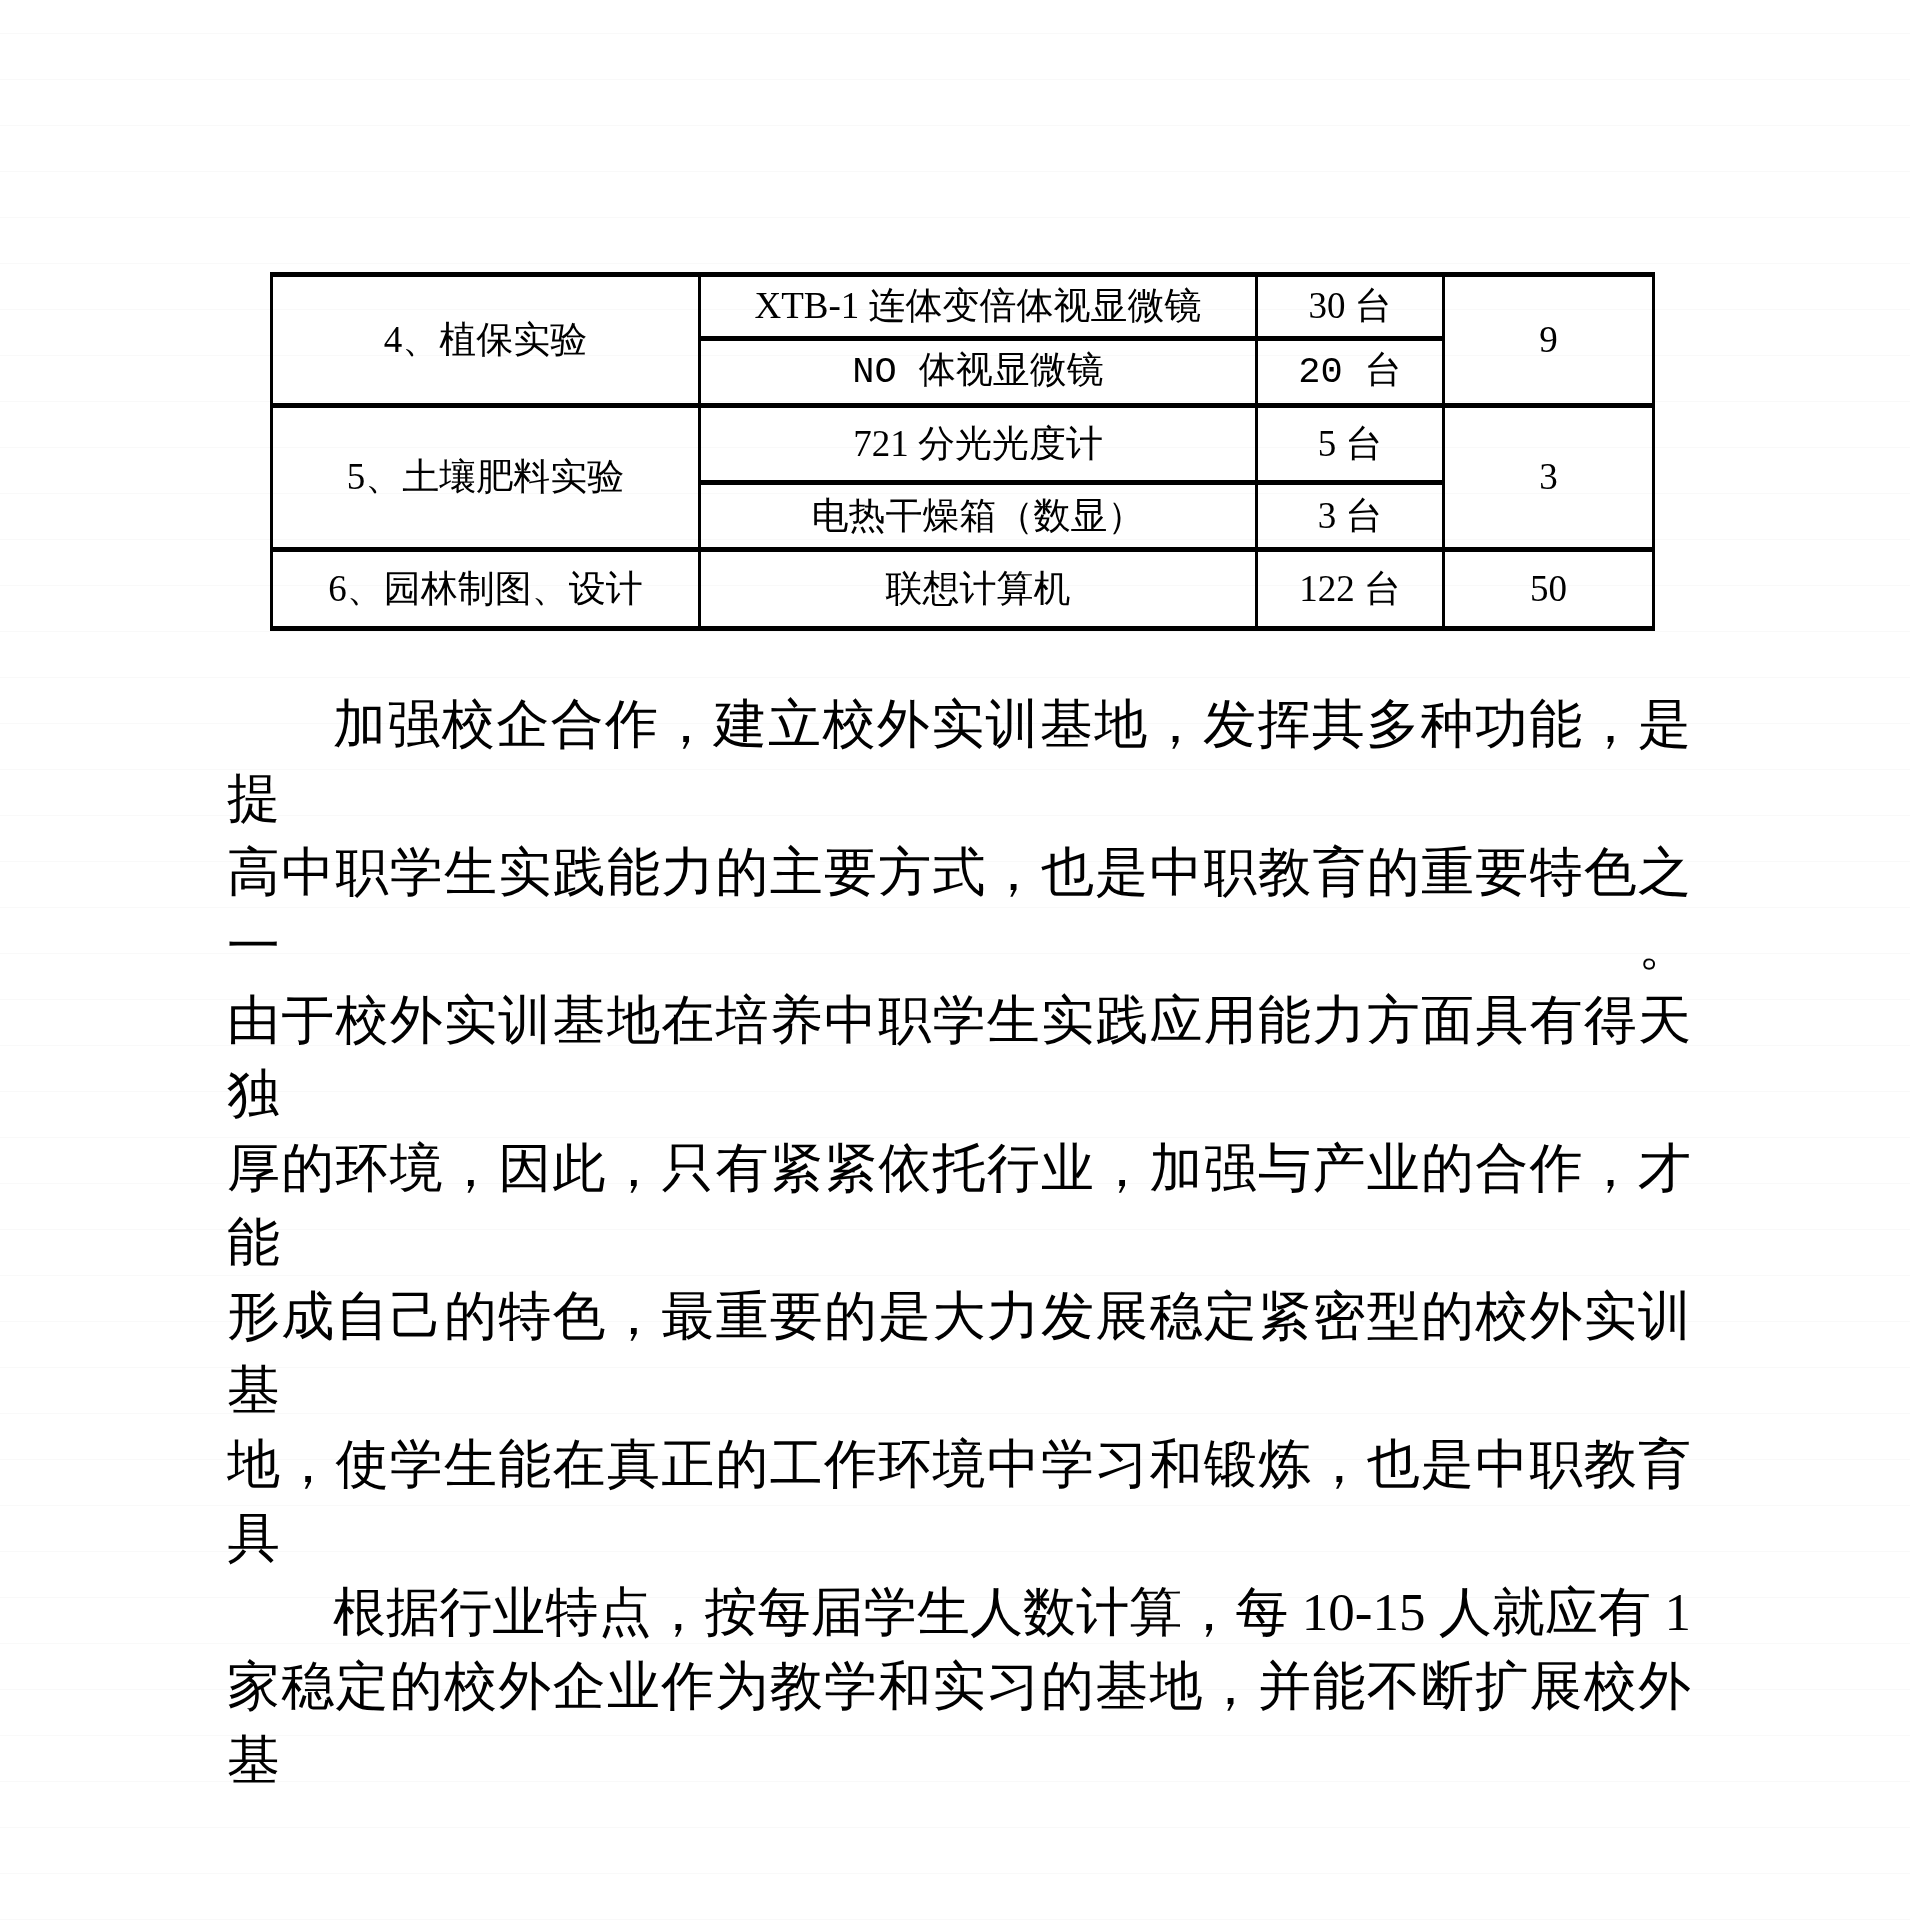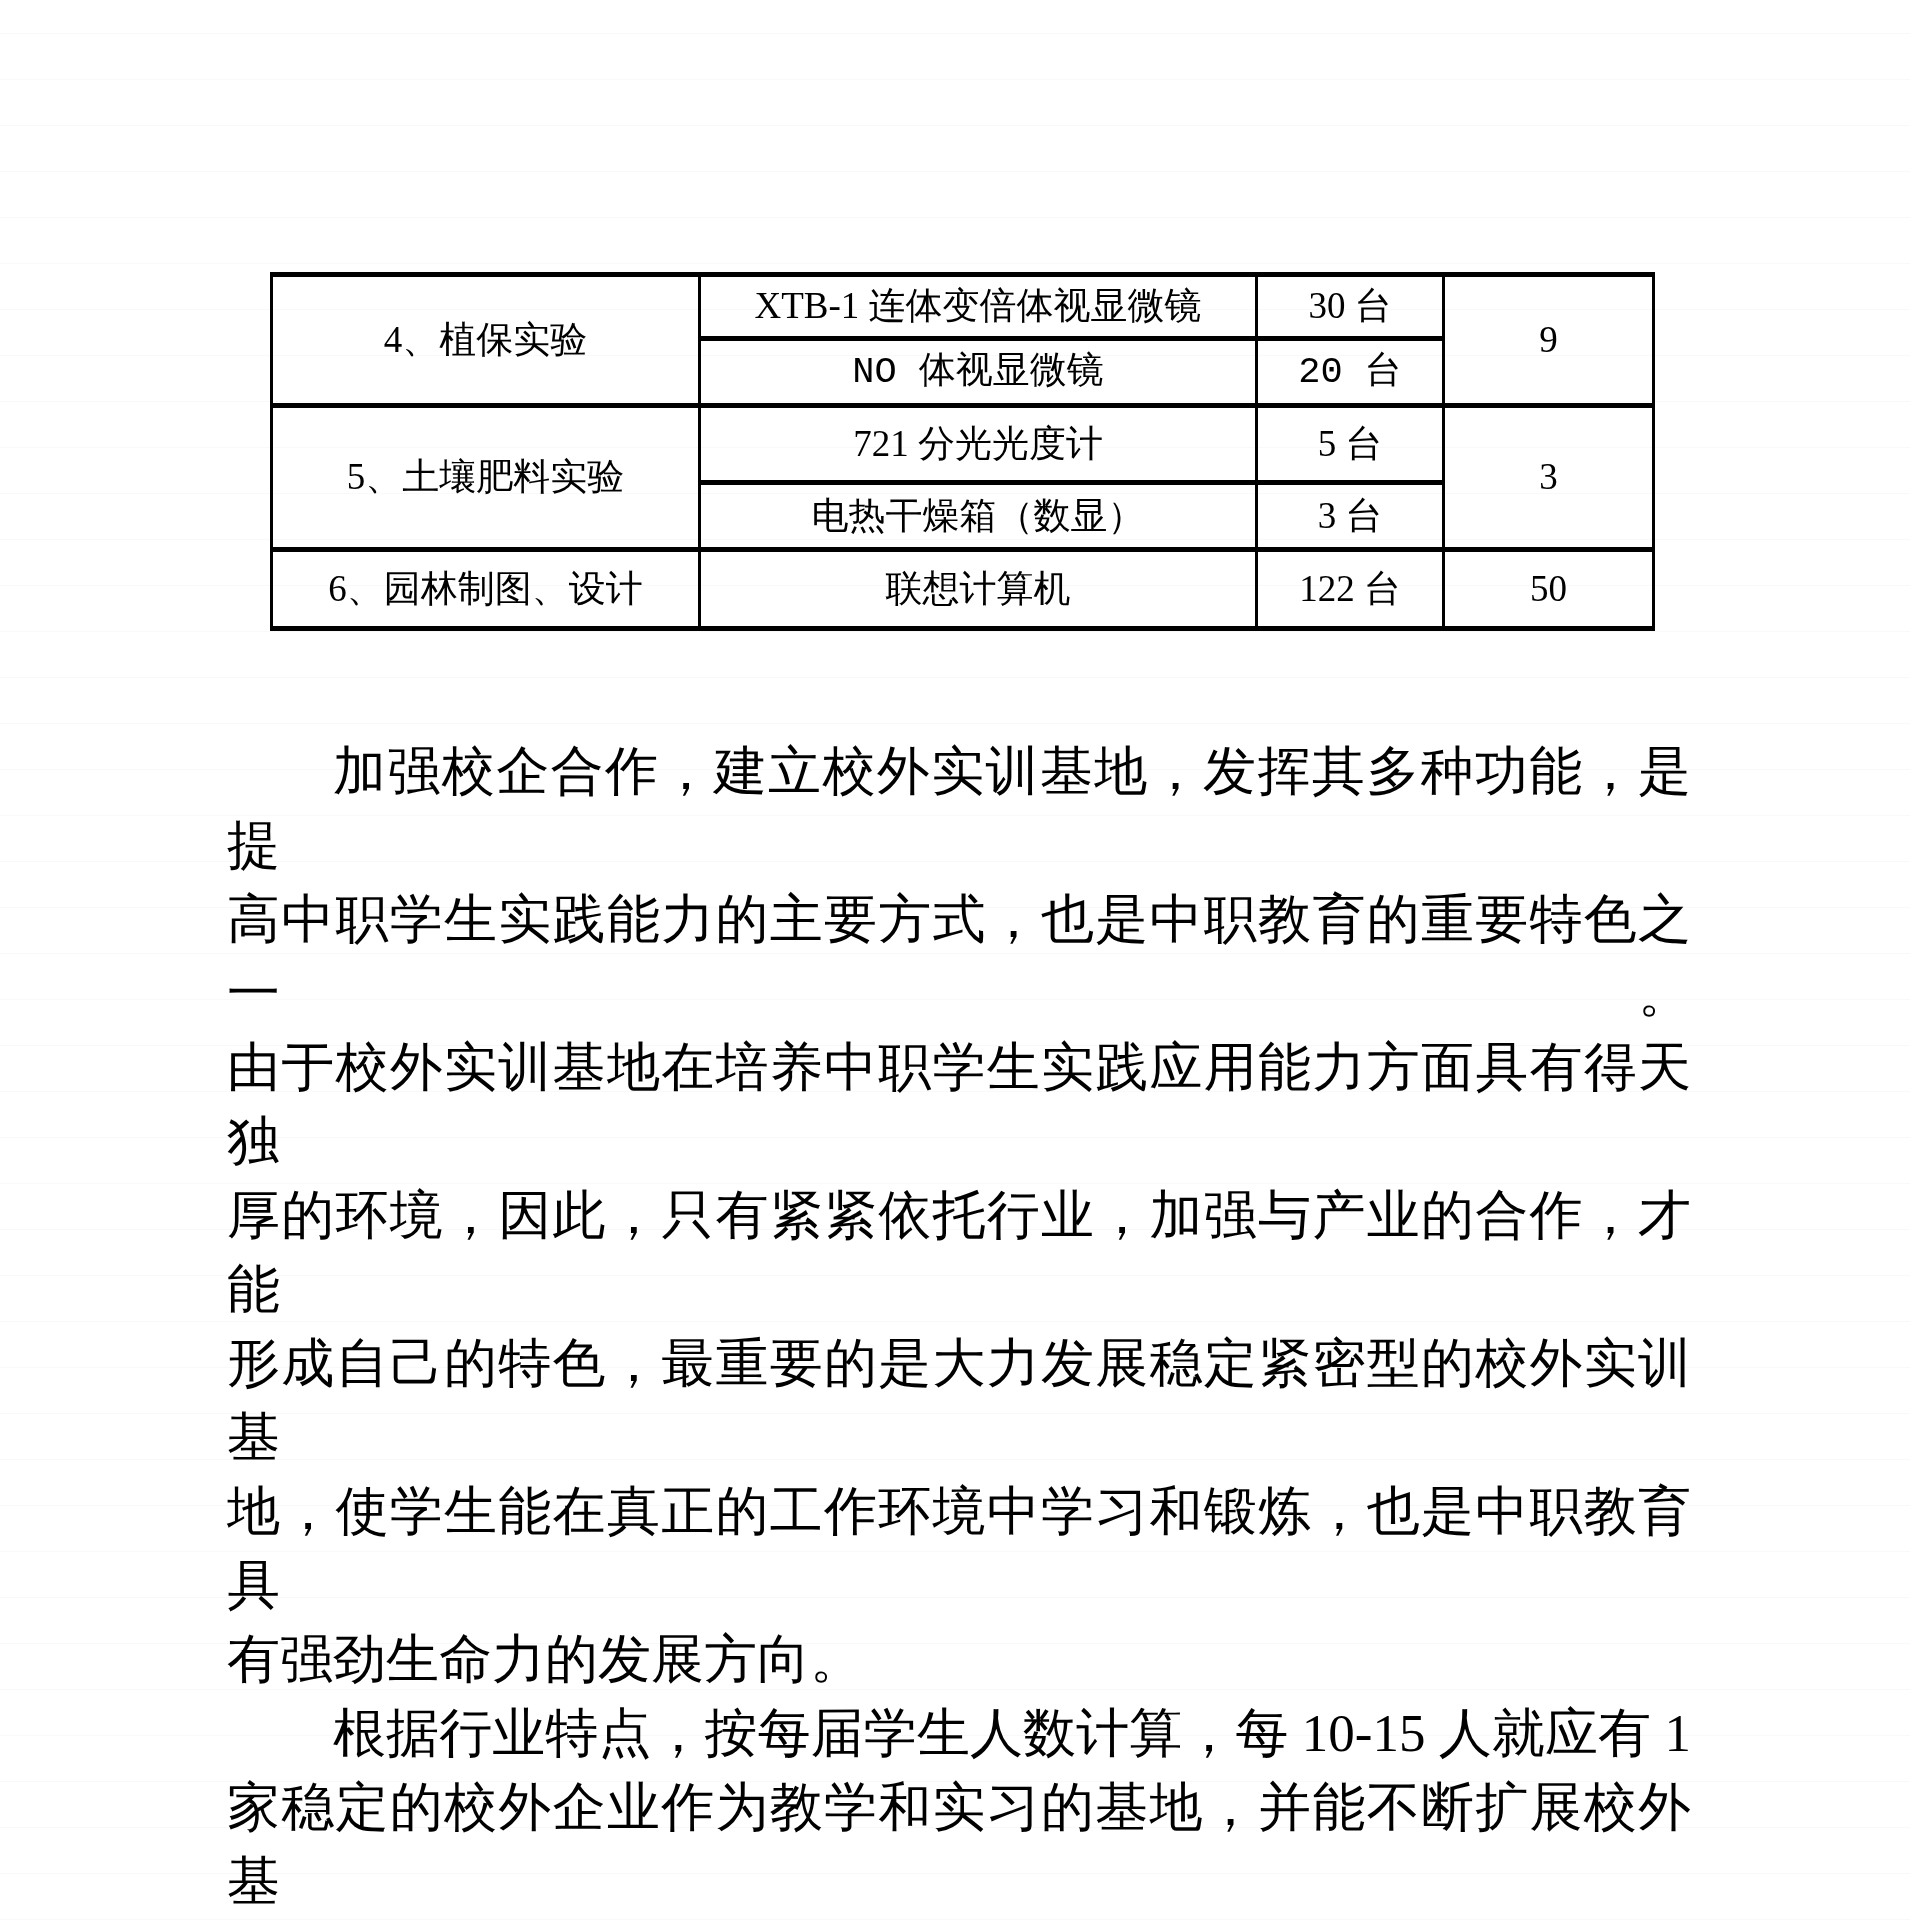--- a/index.html
+++ b/index.html
@@ -56,21 +56,21 @@
     font-size: 57px;
     font-weight: bold;
     line-height: 67px;
     letter-spacing: 1.5px;
   }
 
   
   .body-text {
     position: absolute;
     left: 227px;
-    top: 734px;
+    top: 687px;
     width: 1464px;
   }
   .line {
     font-size: 53px;
     line-height: 74px;
     text-align: justify;
     text-justify: inter-character;
     white-space: normal;
   }
   .line.just { text-align-last: justify; }
@@ -119,19 +119,18 @@
   </table>
 
 
   <div class="body-text" id="paragraphs">
       <div class="line just first"><span>加强校企合作，建立校外实训基地，发挥其多种功能，是提</span></div>
       <div class="line just"><span>高中职学生实践能力的主要方式，也是中职教育的重要特色之一。</span></div>
       <div class="line just"><span>由于校外实训基地在培养中职学生实践应用能力方面具有得天独</span></div>
       <div class="line just"><span>厚的环境，因此，只有紧紧依托行业，加强与产业的合作，才能</span></div>
       <div class="line just"><span>形成自己的特色，最重要的是大力发展稳定紧密型的校外实训基</span></div>
       <div class="line just"><span>地，使学生能在真正的工作环境中学习和锻炼，也是中职教育具</span></div>
-      <div class="line"><span>有强劲生命力的发展方向。</span></div>
       <div class="line just first"><span>根据行业特点，按每届学生人数计算，每 10-15 人就应有 1</span></div>
       <div class="line just"><span>家稳定的校外企业作为教学和实习的基地，并能不断扩展校外基</span></div>
     </div>
 
 </div>
 
 
 </body></html>

